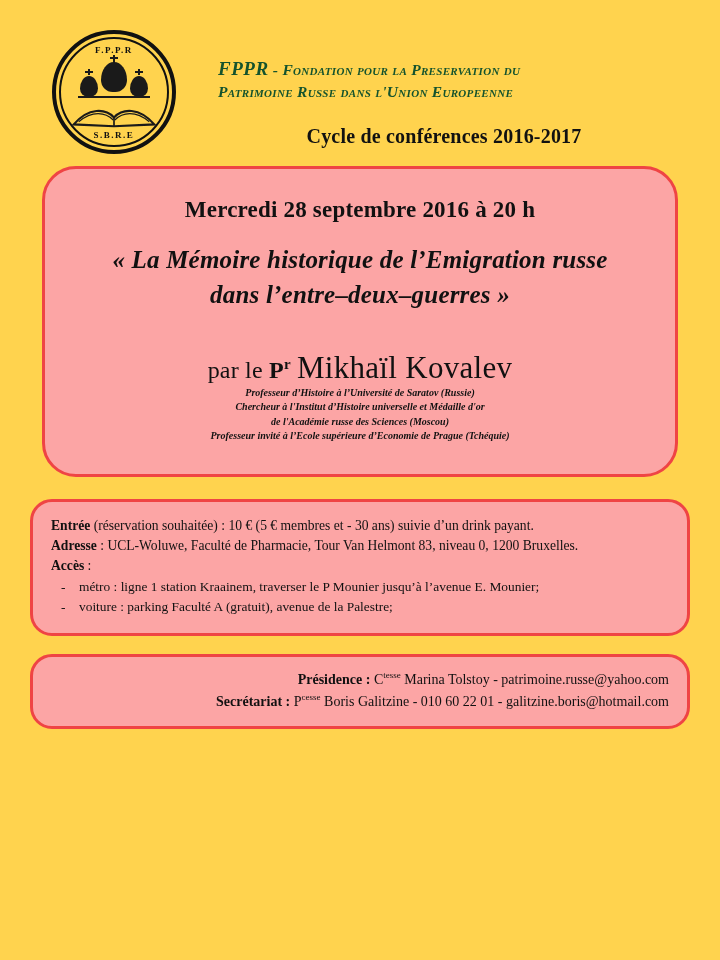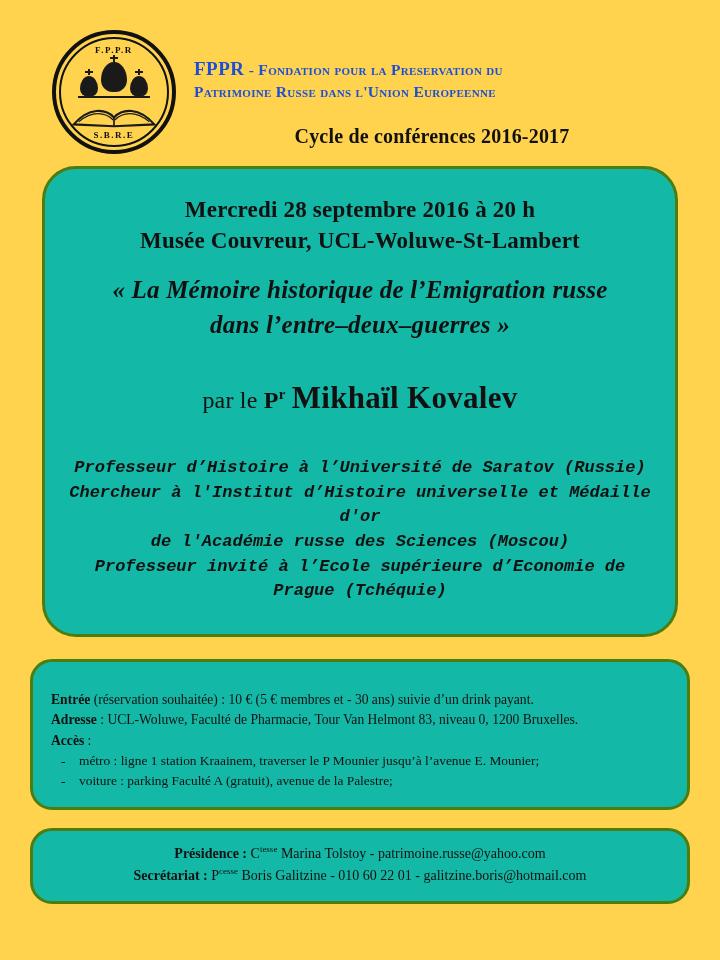--- a/index.html
+++ b/index.html
@@ -16,20 +16,21 @@
     position: relative;
   }
 
   
   .header {
     display: flex;
     align-items: flex-start;
     padding: 30px 20px 0 52px;
     height: 150px;
     box-sizing: border-box;
+    gap: 24px;
   }
 
   .logo {
     width: 124px;
     height: 124px;
     flex: 0 0 124px;
     position: relative;
   }
   .logo-circle {
     position: absolute;
@@ -117,39 +118,40 @@
     margin-left: 18px;
     padding-top: 26px;
     flex: 1;
   }
   .org-line {
     font-size: 15.5px;
     font-weight: bold;
     letter-spacing: 0.3px;
     line-height: 1.35;
     font-variant: small-caps;
-    color: #1d4ed8;
+    color: #14532d;
+    font-style: italic;
   }
   .org-line .fppr {
     font-size: 19px;
     letter-spacing: 0.5px;
   }
   .cycle {
     margin-top: 22px;
     text-align: center;
     font-size: 20px;
     font-weight: bold;
     letter-spacing: 0.2px;
     padding-right: 30px;
   }
 
   
   .panel {
-    background: #14b8a6;
-    border: 3px solid #4d7c0f;
+    background: #fca5a5;
+    border: 3px solid #ef4444;
     border-radius: 26px;
     box-sizing: border-box;
   }
 
   .main-panel {
     margin: 16px 42px 0 42px;
     padding: 26px 24px 30px 24px;
     text-align: center;
     border-radius: 34px;
   }
@@ -185,36 +187,34 @@
   .speaker-line .pr {
     font-size: 24px;
     font-weight: bold;
   }
   .speaker-line .pr sup {
     font-size: 15px;
     vertical-align: super;
   }
   .speaker-line .name {
     font-size: 31px;
-    font-weight: bold;
+    font-weight: normal;
     letter-spacing: 0.3px;
   }
   .bio {
-    margin-top: 40px;
-    font-size: 17px;
+    font-size: 10px;
     font-style: italic;
     font-weight: bold;
     line-height: 1.45;
-    font-family: Liberation Mono, monospace;
   }
 
   
   .info-panel {
     margin: 22px 30px 0 30px;
-    padding: 28px 18px 16px 18px;
+    padding: 14px 18px 16px 18px;
     text-align: left;
     border-radius: 22px;
   }
   .info-line {
     font-size: 13.6px;
     line-height: 1.5;
   }
   .info-line b { font-weight: bold; }
   .info-sub {
     font-size: 13.4px;
@@ -227,21 +227,21 @@
   }
   .info-last {
     font-size: 13.6px;
     line-height: 1.5;
   }
 
   
   .contact-panel {
     margin: 18px 30px 0 30px;
     padding: 12px 18px 14px 18px;
-    text-align: center;
+    text-align: right;
     border-radius: 22px;
   }
   .contact-line {
     font-size: 14px;
     line-height: 1.55;
   }
   .contact-line b { font-weight: bold; }
   .contact-line sup { font-size: 9px; vertical-align: super; }
 </style>
 </head>
@@ -278,21 +278,20 @@
       <span class="fppr">FPPR</span>
       <span>- Fondation pour la Preservation du</span><br>
       <span>Patrimoine Russe dans l'Union Europeenne</span>
     </div>
     <div class="cycle">Cycle  de conférences 2016-2017</div>
   </div>
 </div>
 
 <div class="panel main-panel">
   <div class="event-date">Mercredi 28 septembre 2016 à 20 h</div>
-  <div class="event-venue">Musée Couvreur, UCL-Woluwe-St-Lambert</div>
 
   <div class="talk-title">
     <span>« La Mémoire historique de l’Emigration russe</span><br>
     <span>dans l’entre–deux–guerres »</span>
   </div>
 
   <div class="speaker-line">
     <span class="by">par le</span>
     <span class="pr"><span>P</span><sup>r</sup></span>
     <span class="name">Mikhaïl Kovalev</span>

